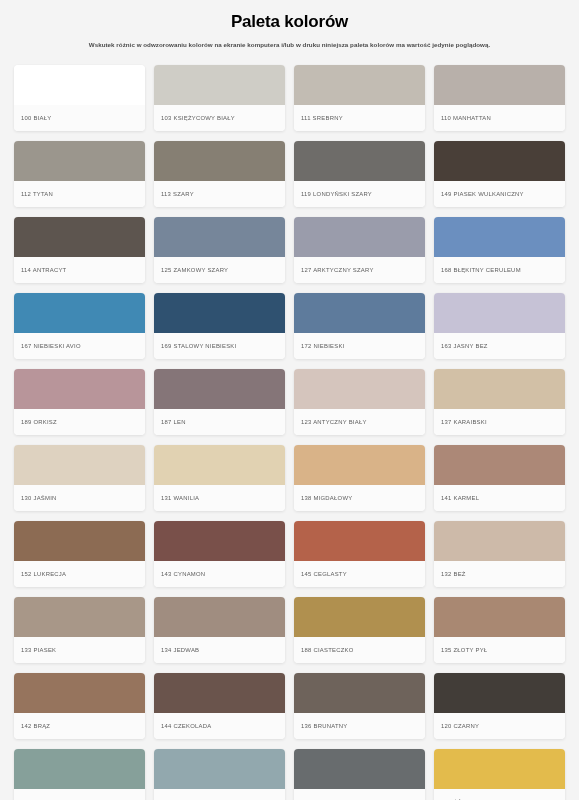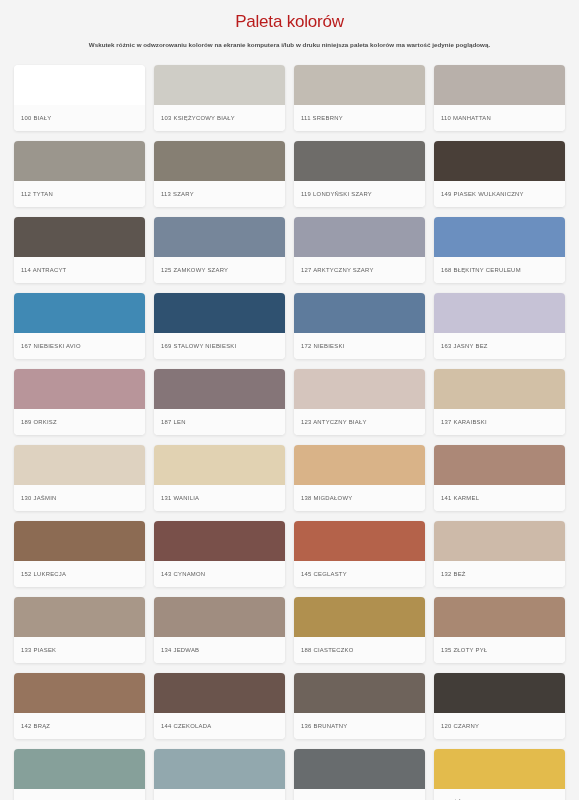--- a/index.html
+++ b/index.html
@@ -17,22 +17,22 @@
     min-height: 800px;
     background: #f4f4f4;
     padding: 0;
   }
   .header {
     padding: 12px 20px 10px 20px;
     text-align: center;
   }
   .page-title {
     font-size: 17px;
-    font-weight: normal;
-    color: #b91c1c;
+    font-weight: bold;
+    color: #000000;
     letter-spacing: -0.2px;
     margin: 0 0 9px 0;
     line-height: 1.2;
   }
   .page-subtitle {
     font-size: 6.2px;
     font-weight: bold;
     color: #4a4a4a;
     margin: 0;
     line-height: 1.3;

